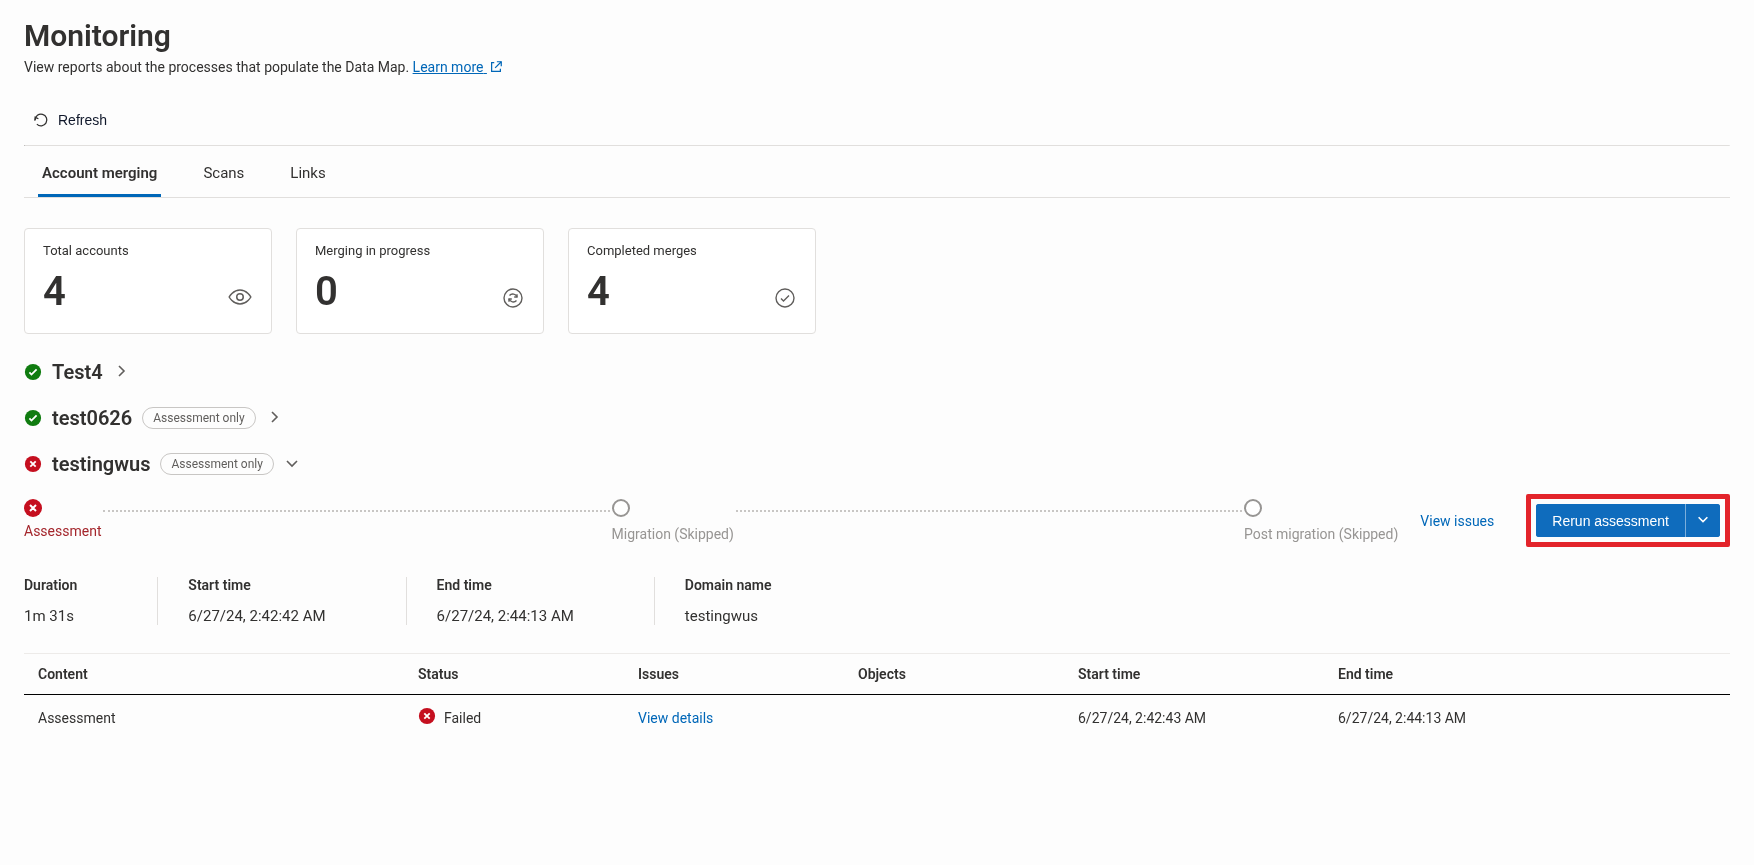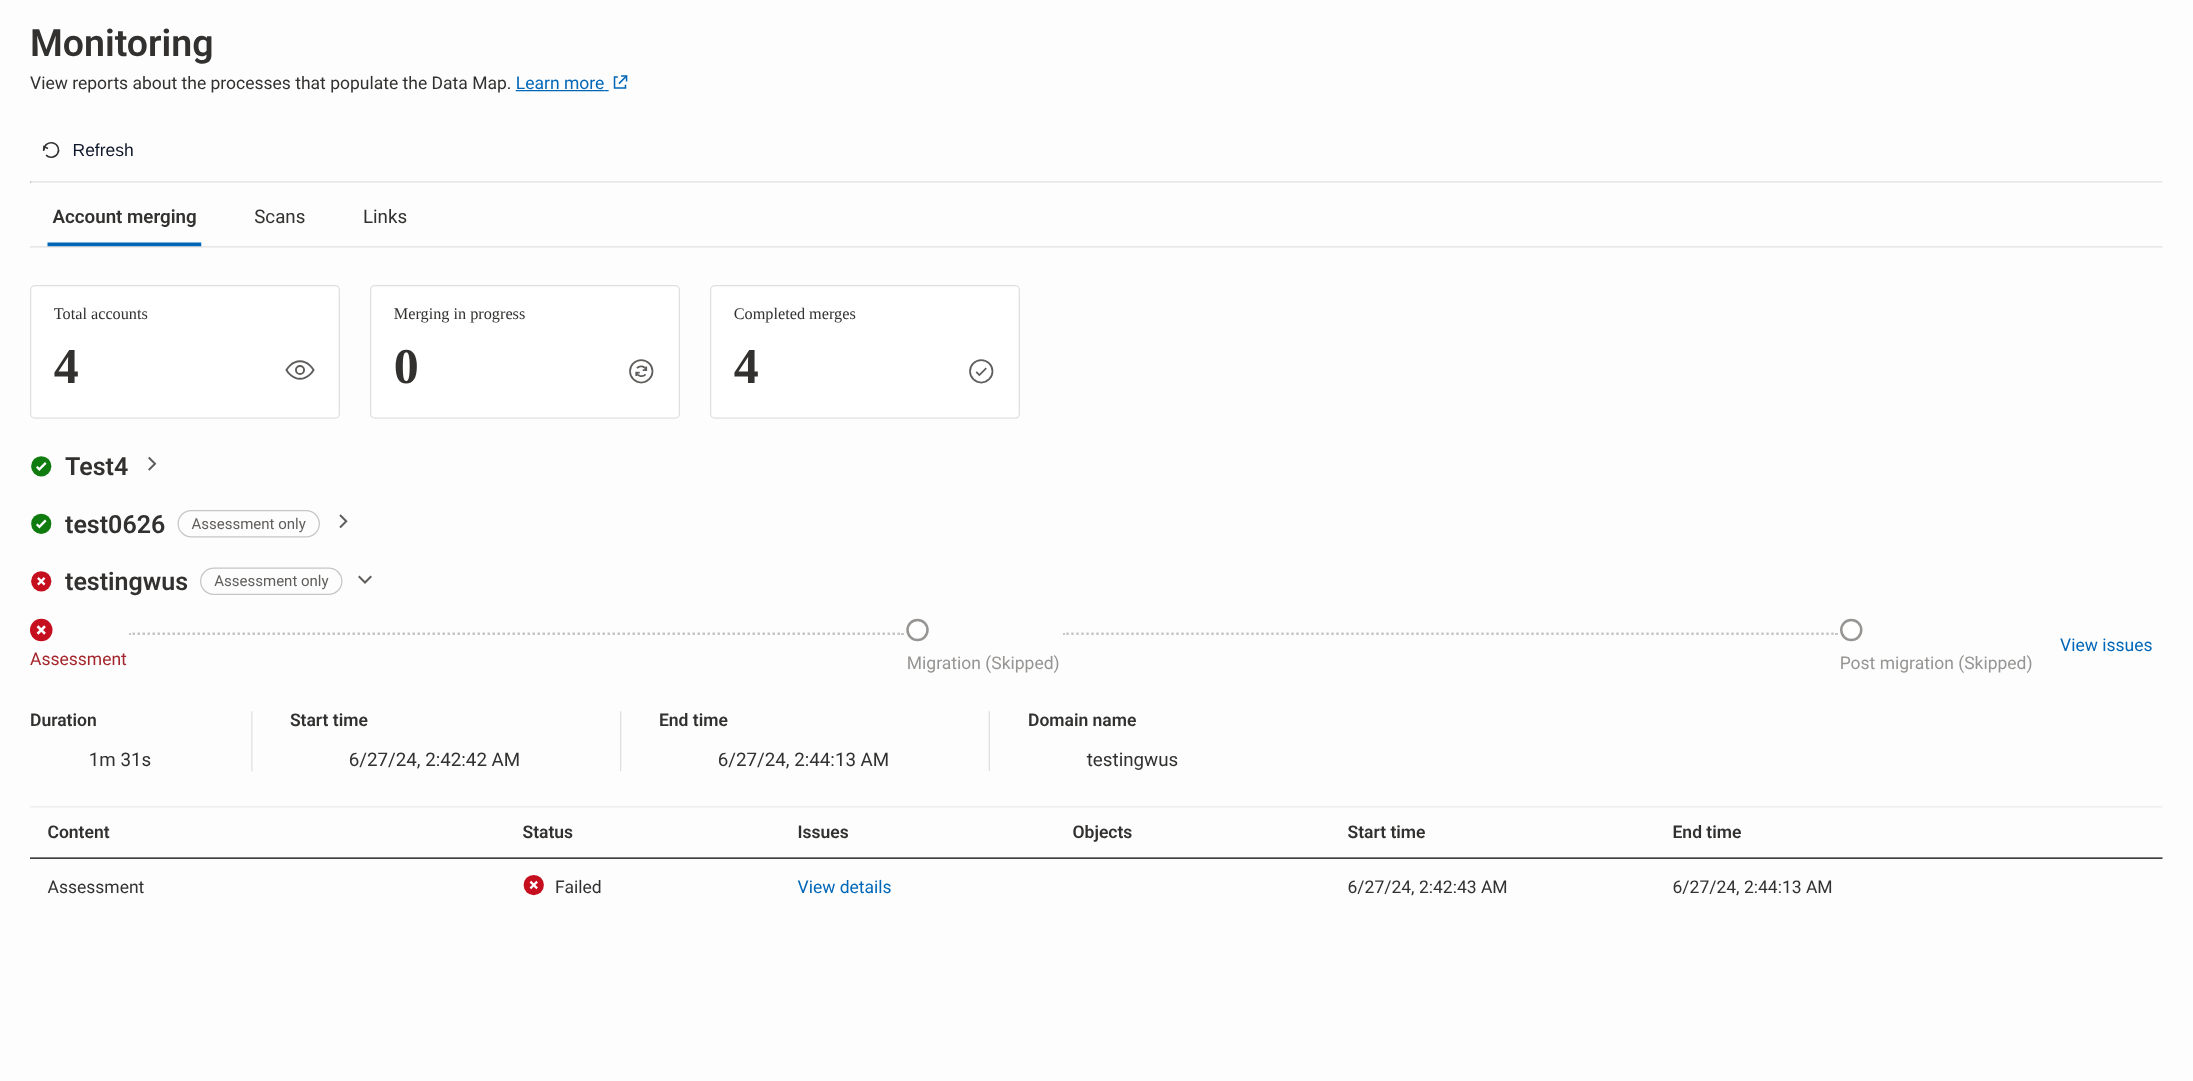--- a/index.html
+++ b/index.html
@@ -73,21 +73,20 @@
     gap: 24px;
     margin-top: 30px;
   }
   .card {
     width: 248px;
     border: 1px solid #e1dfdd;
     border-radius: 4px;
     padding: 14px 18px 18px 18px;
     background: #fff;
     position: relative;
-    font-family: Liberation Serif, serif;
   }
   .card-label { font-size: 13px; color: #323130; }
   .card-value { font-size: 40px; font-weight: 600; margin-top: 10px; }
   .card-icon {
     position: absolute;
     right: 18px;
     bottom: 20px;
     color: #605e5c;
   }
 
@@ -194,21 +193,21 @@
 
   .meta-grid {
     display:flex;
     gap: 0;
     margin-top: 30px;
   }
   .meta-cell { padding-right: 80px; }
   .meta-cell:nth-child(1){ padding-left:0; }
   .meta-cell + .meta-cell { border-left: 1px solid #e1dfdd; padding-left: 30px; }
   .meta-k { font-size:14px; font-weight:600; }
-  .meta-v { font-size:15px; margin-top: 14px; margin-left: 47px; }
+  .meta-v { font-size:15px; margin-top: 14px; }
 
   .table {
     margin-top: 28px;
     border-top: 1px solid #edebe9;
   }
   .tr {
     display:grid;
     grid-template-columns: 380px 220px 220px 220px 260px 1fr;
     align-items:center;
     padding: 12px 14px;
@@ -364,20 +363,33 @@
           </div>
           <div class="bridge"></div>
           <div class="stage">
             <span class="dot dot-idle"></span>
             <span class="stage-label lbl-skip">Post migration (Skipped)</span>
           </div>
         </div>
 
         <div class="stage-actions">
           <a class="view-issues">View issues</a>
+          <span class="highlight-box">
+            <span class="split-btn">
+              <button>Rerun assessment</button>
+              <span class="split-divider"></span>
+              <button class="chev-only">
+                <span>
+                  <svg width="14" height="14" viewBox="0 0 16 16" fill="none" stroke="#fff" stroke-width="1.8">
+                      <path d="M3 6l5 5 5-5"></path>
+                    </svg>
+                </span>
+              </button>
+            </span>
+          </span>
         </div>
       </div>
 
       <div class="meta-grid">
         <div class="meta-cell">
           <div class="meta-k">Duration</div>
           <div class="meta-v">1m 31s</div>
         </div>
         <div class="meta-cell">
           <div class="meta-k">Start time</div>

